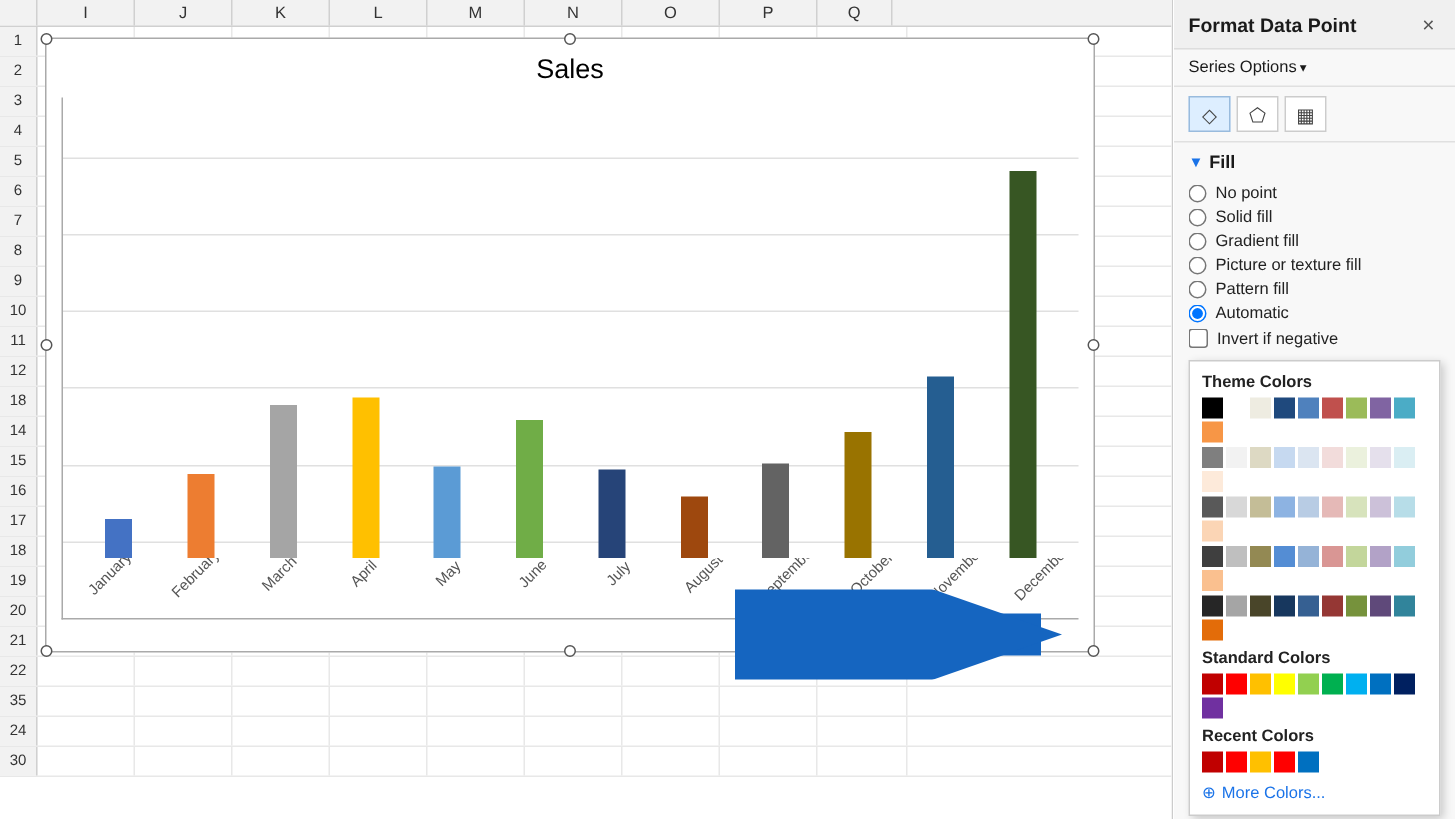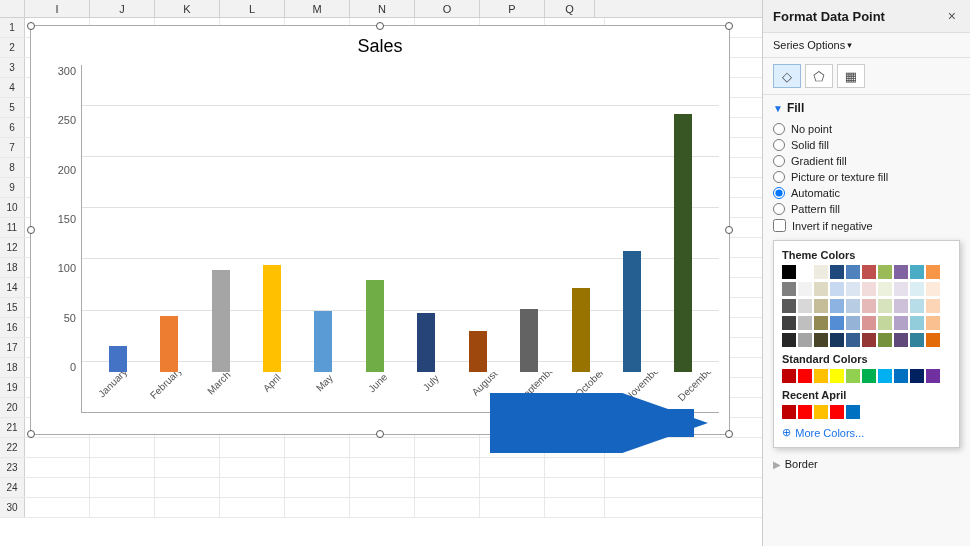--- a/index.html
+++ b/index.html
@@ -180,21 +180,21 @@
       left: 490px;
       z-index: 10;
     }
     .arrow-svg {
       width: 220px;
       height: 60px;
     }
 
     
     .right-panel {
-      width: 208px;
+      width: 189px;
       background: #f8f8f8;
       border-left: 1px solid #ccc;
       display: flex;
       flex-direction: column;
       overflow-y: auto;
     }
     .panel-header {
       display: flex;
       align-items: center;
       justify-content: space-between;
@@ -632,21 +632,21 @@
         <div class="grid-cell" style="width: 65px;"></div>
         <div class="grid-cell" style="width: 65px;"></div>
         <div class="grid-cell" style="width: 65px;"></div>
         <div class="grid-cell" style="width: 65px;"></div>
         <div class="grid-cell" style="width: 65px;"></div>
         <div class="grid-cell" style="width: 65px;"></div>
         <div class="grid-cell" style="width: 65px;"></div>
         <div class="grid-cell" style="width: 50px;"></div>
       </div>
       <div class="grid-row">
-        <div class="row-num">23</div>
+        <div class="row-num">35</div>
         <div class="grid-cell" style="width: 65px;"></div>
         <div class="grid-cell" style="width: 65px;"></div>
         <div class="grid-cell" style="width: 65px;"></div>
         <div class="grid-cell" style="width: 65px;"></div>
         <div class="grid-cell" style="width: 65px;"></div>
         <div class="grid-cell" style="width: 65px;"></div>
         <div class="grid-cell" style="width: 65px;"></div>
         <div class="grid-cell" style="width: 65px;"></div>
         <div class="grid-cell" style="width: 50px;"></div>
       </div>
@@ -672,29 +672,20 @@
         <div class="grid-cell" style="width: 65px;"></div>
         <div class="grid-cell" style="width: 65px;"></div>
         <div class="grid-cell" style="width: 65px;"></div>
         <div class="grid-cell" style="width: 50px;"></div>
       </div>
   </div>
 
   <div class="chart-container">
     <div class="chart-title">Sales</div>
     <div class="chart-inner">
-      <div class="y-axis">
-        <span>300</span>
-        <span>250</span>
-        <span>200</span>
-        <span>150</span>
-        <span>100</span>
-        <span>50</span>
-        <span>0</span>
-      </div>
       <div class="chart-plot" id="chart-plot">
 
         <div class="grid-line" style="bottom: calc(40px + (260/300) * calc(100% - 40px));"></div>
         <div class="grid-line" style="bottom: calc(40px + (210/300) * calc(100% - 40px));"></div>
         <div class="grid-line" style="bottom: calc(40px + (160/300) * calc(100% - 40px));"></div>
         <div class="grid-line" style="bottom: calc(40px + (110/300) * calc(100% - 40px));"></div>
         <div class="grid-line" style="bottom: calc(40px + (60/300) * calc(100% - 40px));"></div>
         <div class="grid-line" style="bottom: calc(40px + (10/300) * calc(100% - 40px));"></div>
 
       <div class="bars-area">
@@ -831,26 +822,26 @@
     </div>
     <div class="radio-option">
       <input type="radio" name="fill" id="gradient-fill" style="">
       <label for="gradient-fill">Gradient fill</label>
     </div>
     <div class="radio-option">
       <input type="radio" name="fill" id="picture-fill" style="">
       <label for="picture-fill">Picture or texture fill</label>
     </div>
     <div class="radio-option">
+      <input type="radio" name="fill" id="pattern-fill" style="">
+      <label for="pattern-fill">Pattern fill</label>
+    </div>
+    <div class="radio-option">
       <input type="radio" name="fill" id="automatic" checked="" style="">
       <label for="automatic">Automatic</label>
-    </div>
-    <div class="radio-option">
-      <input type="radio" name="fill" id="pattern-fill" style="">
-      <label for="pattern-fill">Pattern fill</label>
     </div>
     <div class="radio-option">
       <input type="checkbox" id="invert-negative" style="">
       <label for="invert-negative">Invert if negative</label>
     </div>
   </div>
 
 
   <div class="color-swatch-container">
     <div class="swatch-section-title">Theme Colors</div>
@@ -922,21 +913,21 @@
         <div class="swatch" title="#ffc000" style="background-color: rgb(255, 192, 0);"></div>
         <div class="swatch" title="#ffff00" style="background-color: rgb(255, 255, 0);"></div>
         <div class="swatch" title="#92d050" style="background-color: rgb(146, 208, 80);"></div>
         <div class="swatch" title="#00b050" style="background-color: rgb(0, 176, 80);"></div>
         <div class="swatch" title="#00b0f0" style="background-color: rgb(0, 176, 240);"></div>
         <div class="swatch" title="#0070c0" style="background-color: rgb(0, 112, 192);"></div>
         <div class="swatch" title="#002060" style="background-color: rgb(0, 32, 96);"></div>
         <div class="swatch" title="#7030a0" style="background-color: rgb(112, 48, 160);"></div>
       </div>
 
-    <div class="swatch-section-title" style="margin-top:6px;">Recent April</div>
+    <div class="swatch-section-title" style="margin-top:6px;">Recent Colors</div>
     <div class="swatch-row" id="recent-row">
         <div class="swatch" title="#c00000" style="background-color: rgb(192, 0, 0);"></div>
         <div class="swatch" title="#ff0000" style="background-color: rgb(255, 0, 0);"></div>
         <div class="swatch" title="#ffc000" style="background-color: rgb(255, 192, 0);"></div>
         <div class="swatch" title="#ff0000" style="background-color: rgb(255, 0, 0);"></div>
         <div class="swatch" title="#0070c0" style="background-color: rgb(0, 112, 192);"></div>
       </div>
 
     <div class="more-colors">
       <span class="more-colors-icon">⊕</span>

